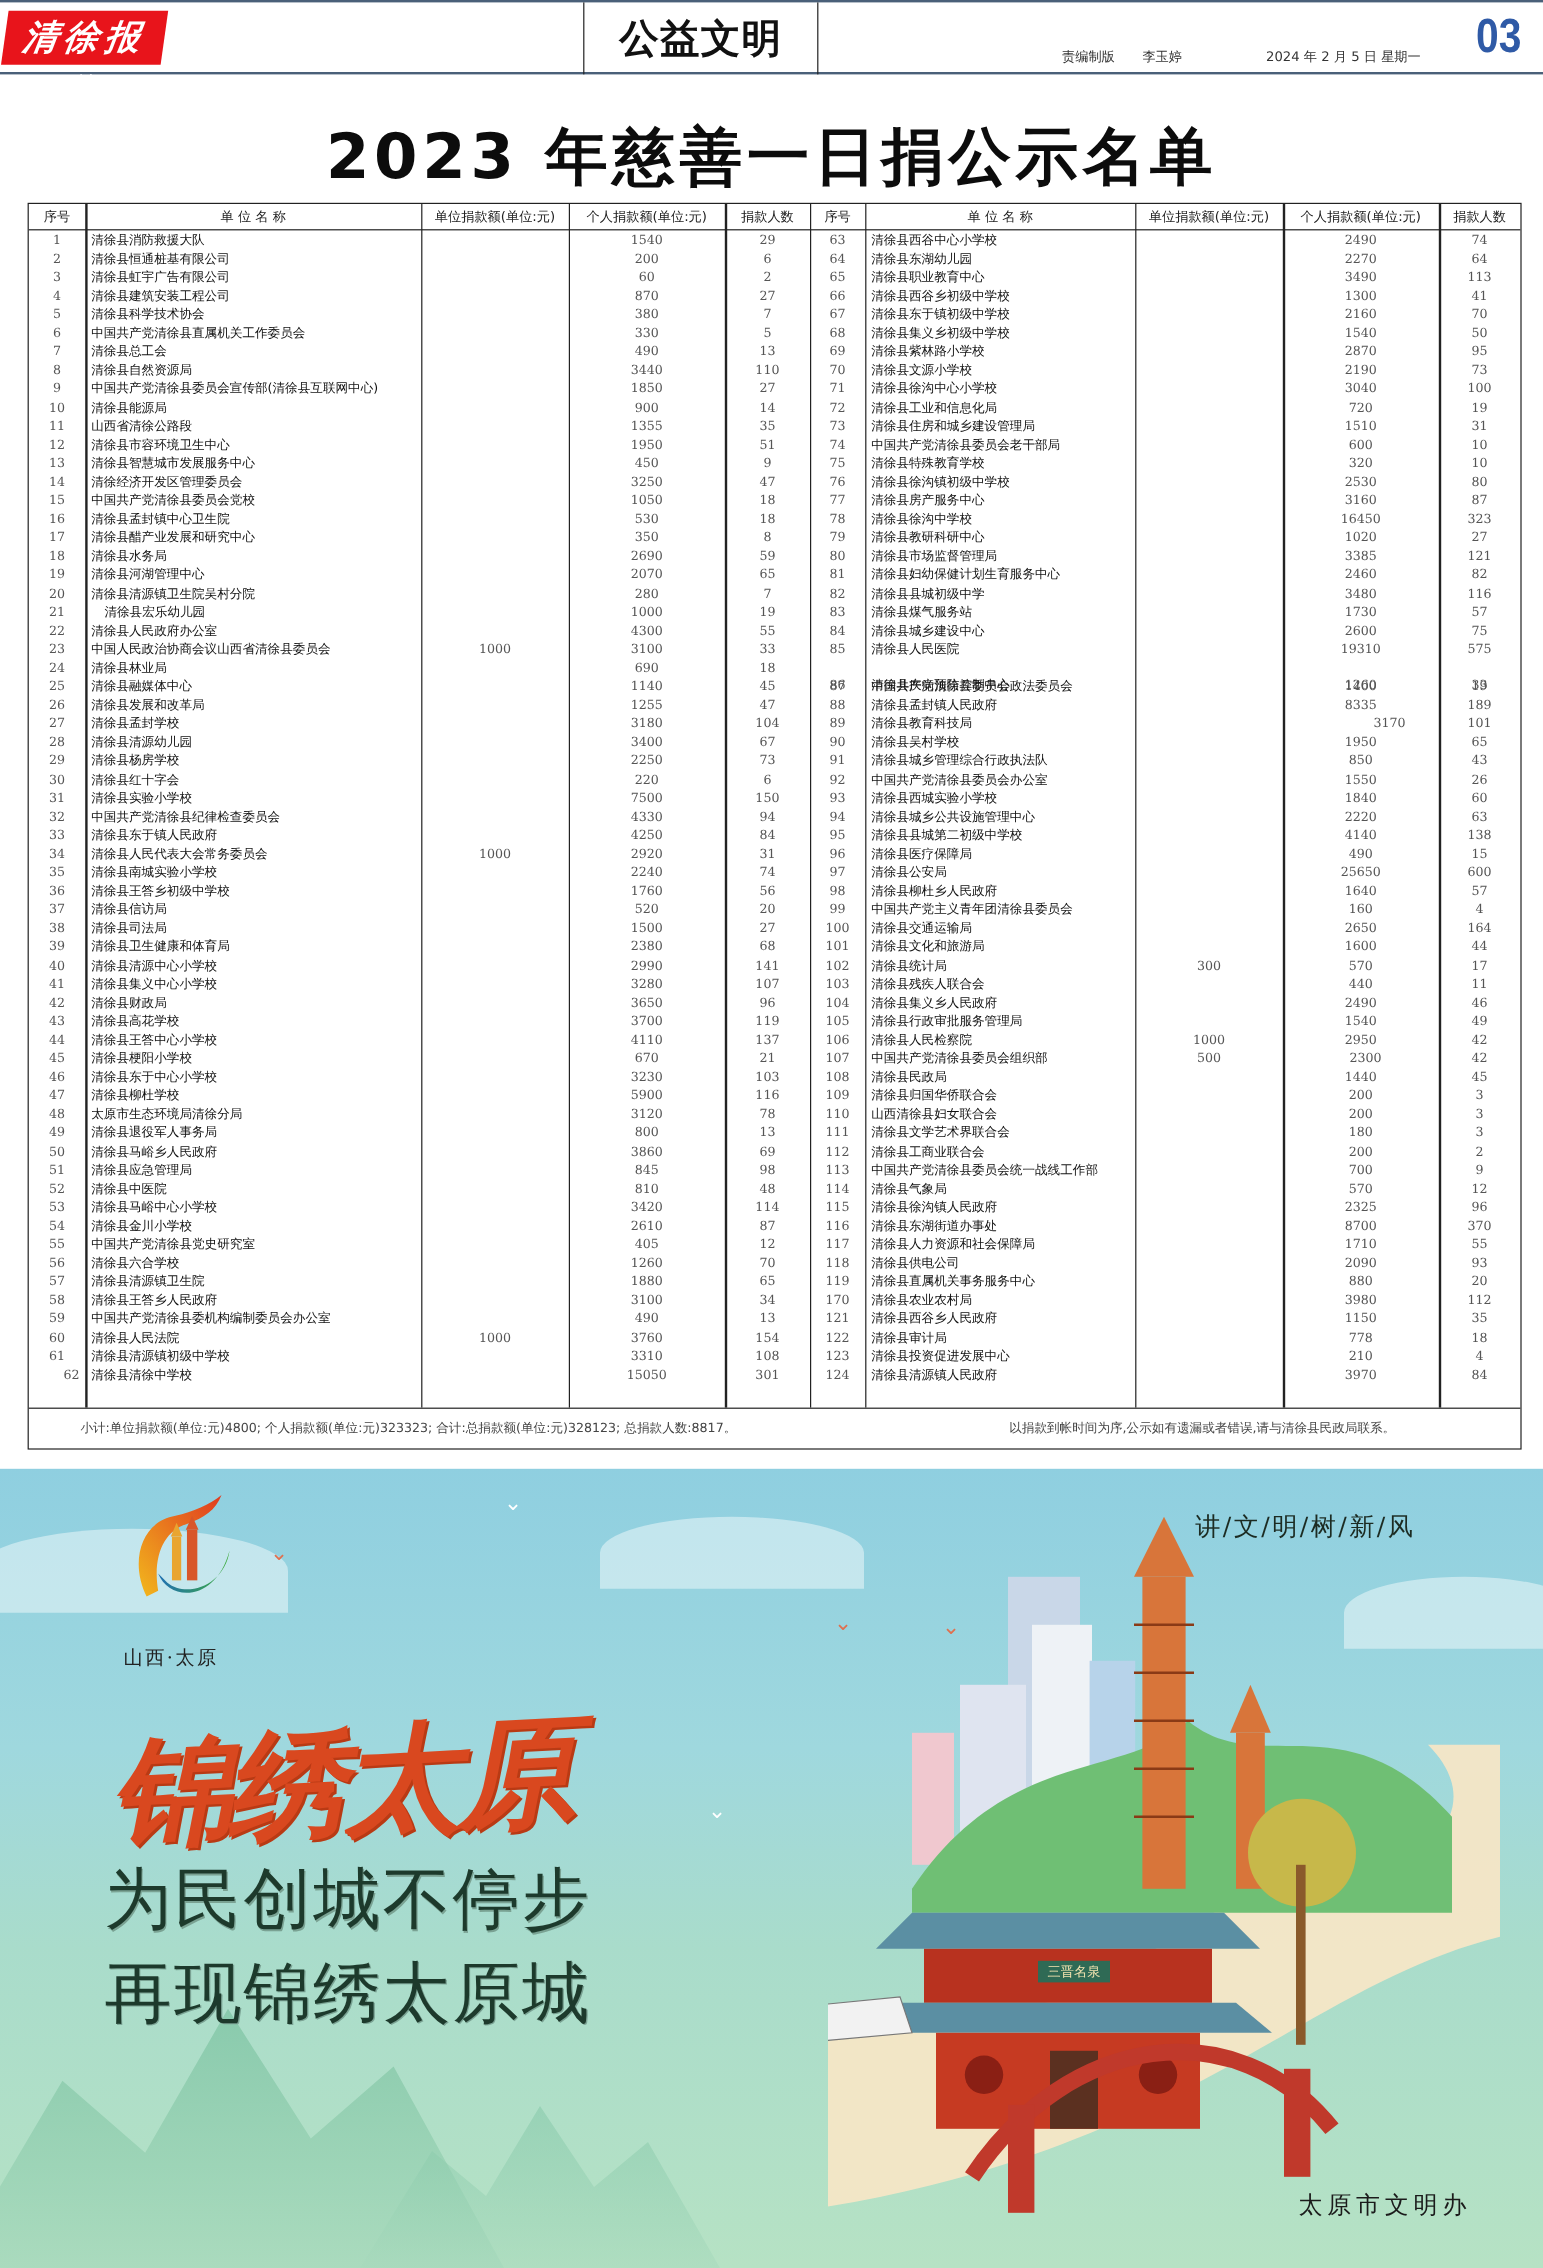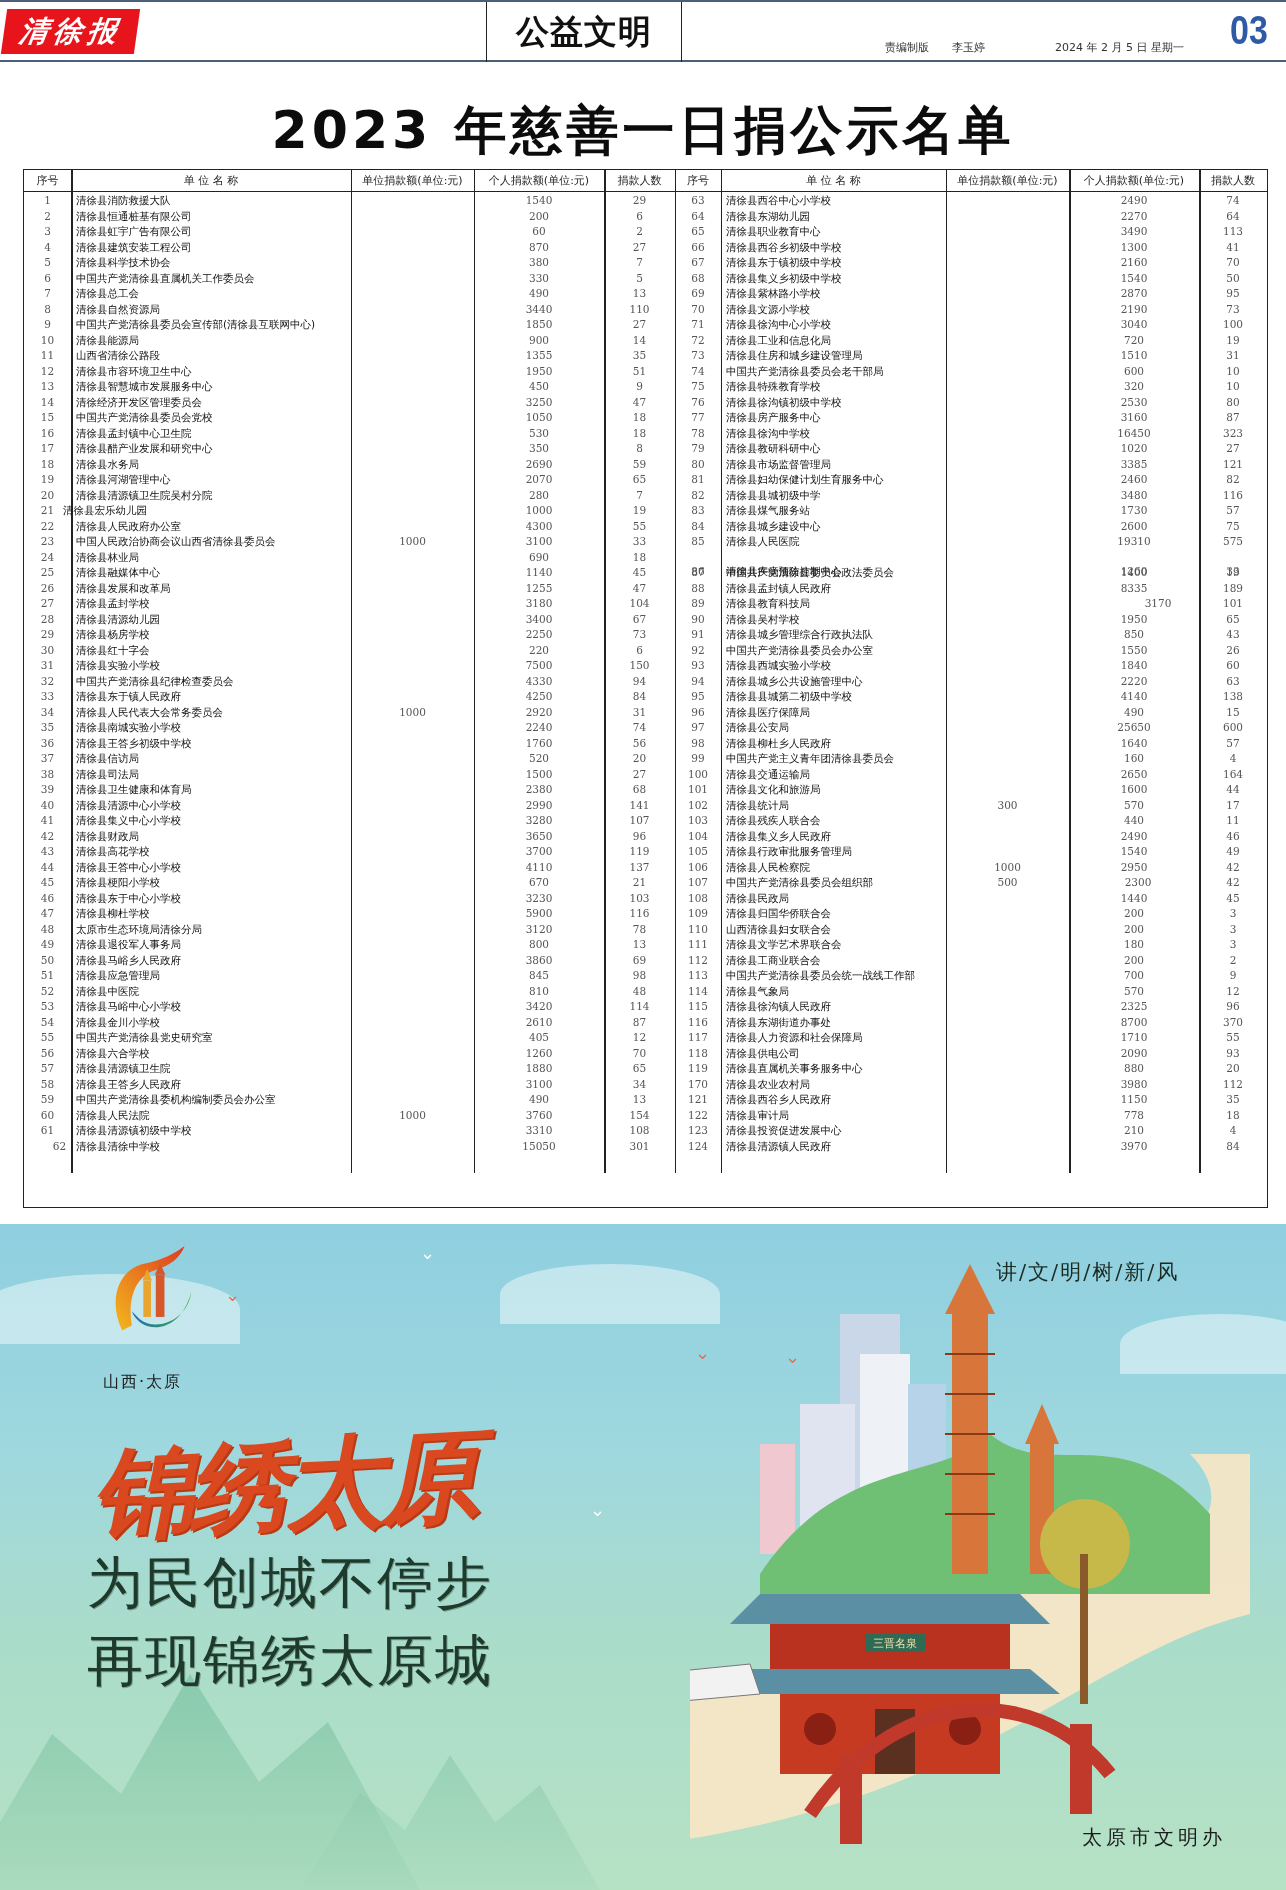--- a/index.html
+++ b/index.html
@@ -245,21 +245,21 @@
       </div>
       <div class="row" style="top: 294.5px;">
         <span class="cell num" style="left: 0px; width: 47px;">20</span>
         <span class="cell name" style="left: 49px; width: 278px;">清徐县清源镇卫生院吴村分院</span>
         <span class="cell num" style="left: 327px; width: 123px;"></span>
         <span class="cell num" style="left: 450px; width: 130px;">280</span>
         <span class="cell num" style="left: 580px; width: 71px;">7</span>
       </div>
       <div class="row" style="top: 310px;">
         <span class="cell num" style="left: 0px; width: 47px;">21</span>
-        <span class="cell name" style="left: 36px; width: 278px;">清徐县宏乐幼儿园</span>
+        <span class="cell name" style="left: 60px; width: 278px;">清徐县宏乐幼儿园</span>
         <span class="cell num" style="left: 327px; width: 123px;"></span>
         <span class="cell num" style="left: 450px; width: 130px;">1000</span>
         <span class="cell num" style="left: 580px; width: 71px;">19</span>
       </div>
       <div class="row" style="top: 325.5px;">
         <span class="cell num" style="left: 0px; width: 47px;">22</span>
         <span class="cell name" style="left: 49px; width: 278px;">清徐县人民政府办公室</span>
         <span class="cell num" style="left: 327px; width: 123px;"></span>
         <span class="cell num" style="left: 450px; width: 130px;">4300</span>
         <span class="cell num" style="left: 580px; width: 71px;">55</span>
@@ -975,20 +975,24 @@
       </div>
       <div class="row" style="top: 945.5px;">
         <span class="cell num" style="left: 651px; width: 46px;">124</span>
         <span class="cell name" style="left: 699px; width: 223px;">清徐县清源镇人民政府</span>
         <span class="cell num" style="left: 922px; width: 123px;"></span>
         <span class="cell num" style="left: 1045px; width: 130px;">3970</span>
         <span class="cell num" style="left: 1175px; width: 68px;">84</span>
       </div>
     </div>
 
+  <div class="footer-row">
+    <span class="footer-left">小计:单位捐款额(单位:元)4800; 个人捐款额(单位:元)323323; 合计:总捐款额(单位:元)328123; 总捐款人数:8817。</span>
+    <span class="footer-right">以捐款到帐时间为序,公示如有遗漏或者错误,请与清徐县民政局联系。</span>
+  </div>
 </section>
 
 <section class="poster">
   <div class="cloud" style="left:-20px;top:50px;width:260px;height:70px"></div>
   <div class="cloud" style="left:500px;top:40px;width:220px;height:60px"></div>
   <div class="cloud" style="left:1120px;top:90px;width:200px;height:60px"></div>
   <div class="mountain" style="left:-40px;width:460px;height:240px"></div>
   <div class="mountain" style="left:300px;width:300px;height:150px;opacity:.5"></div>
 
   <span class="bird" style="left:225px;top:60px">⌄</span>

